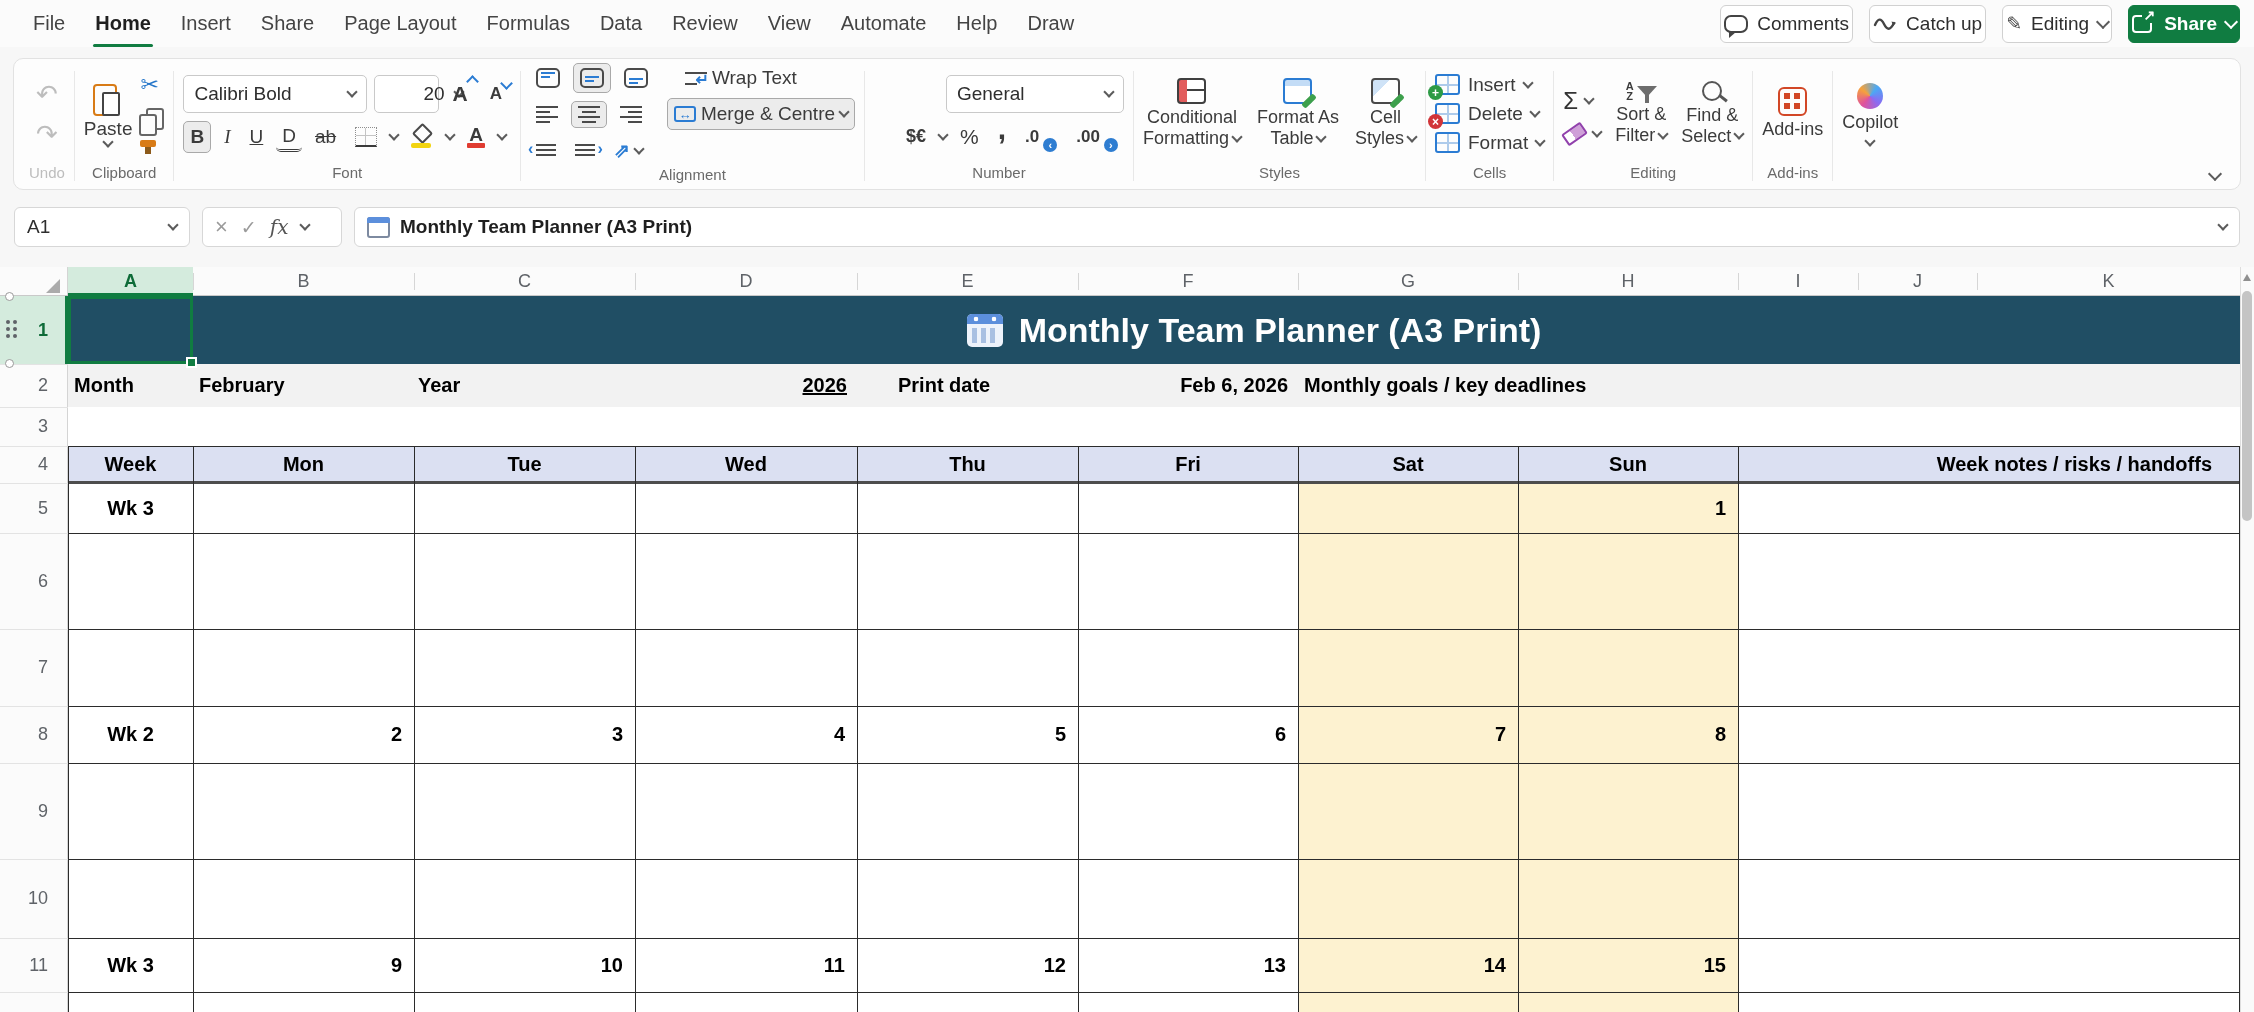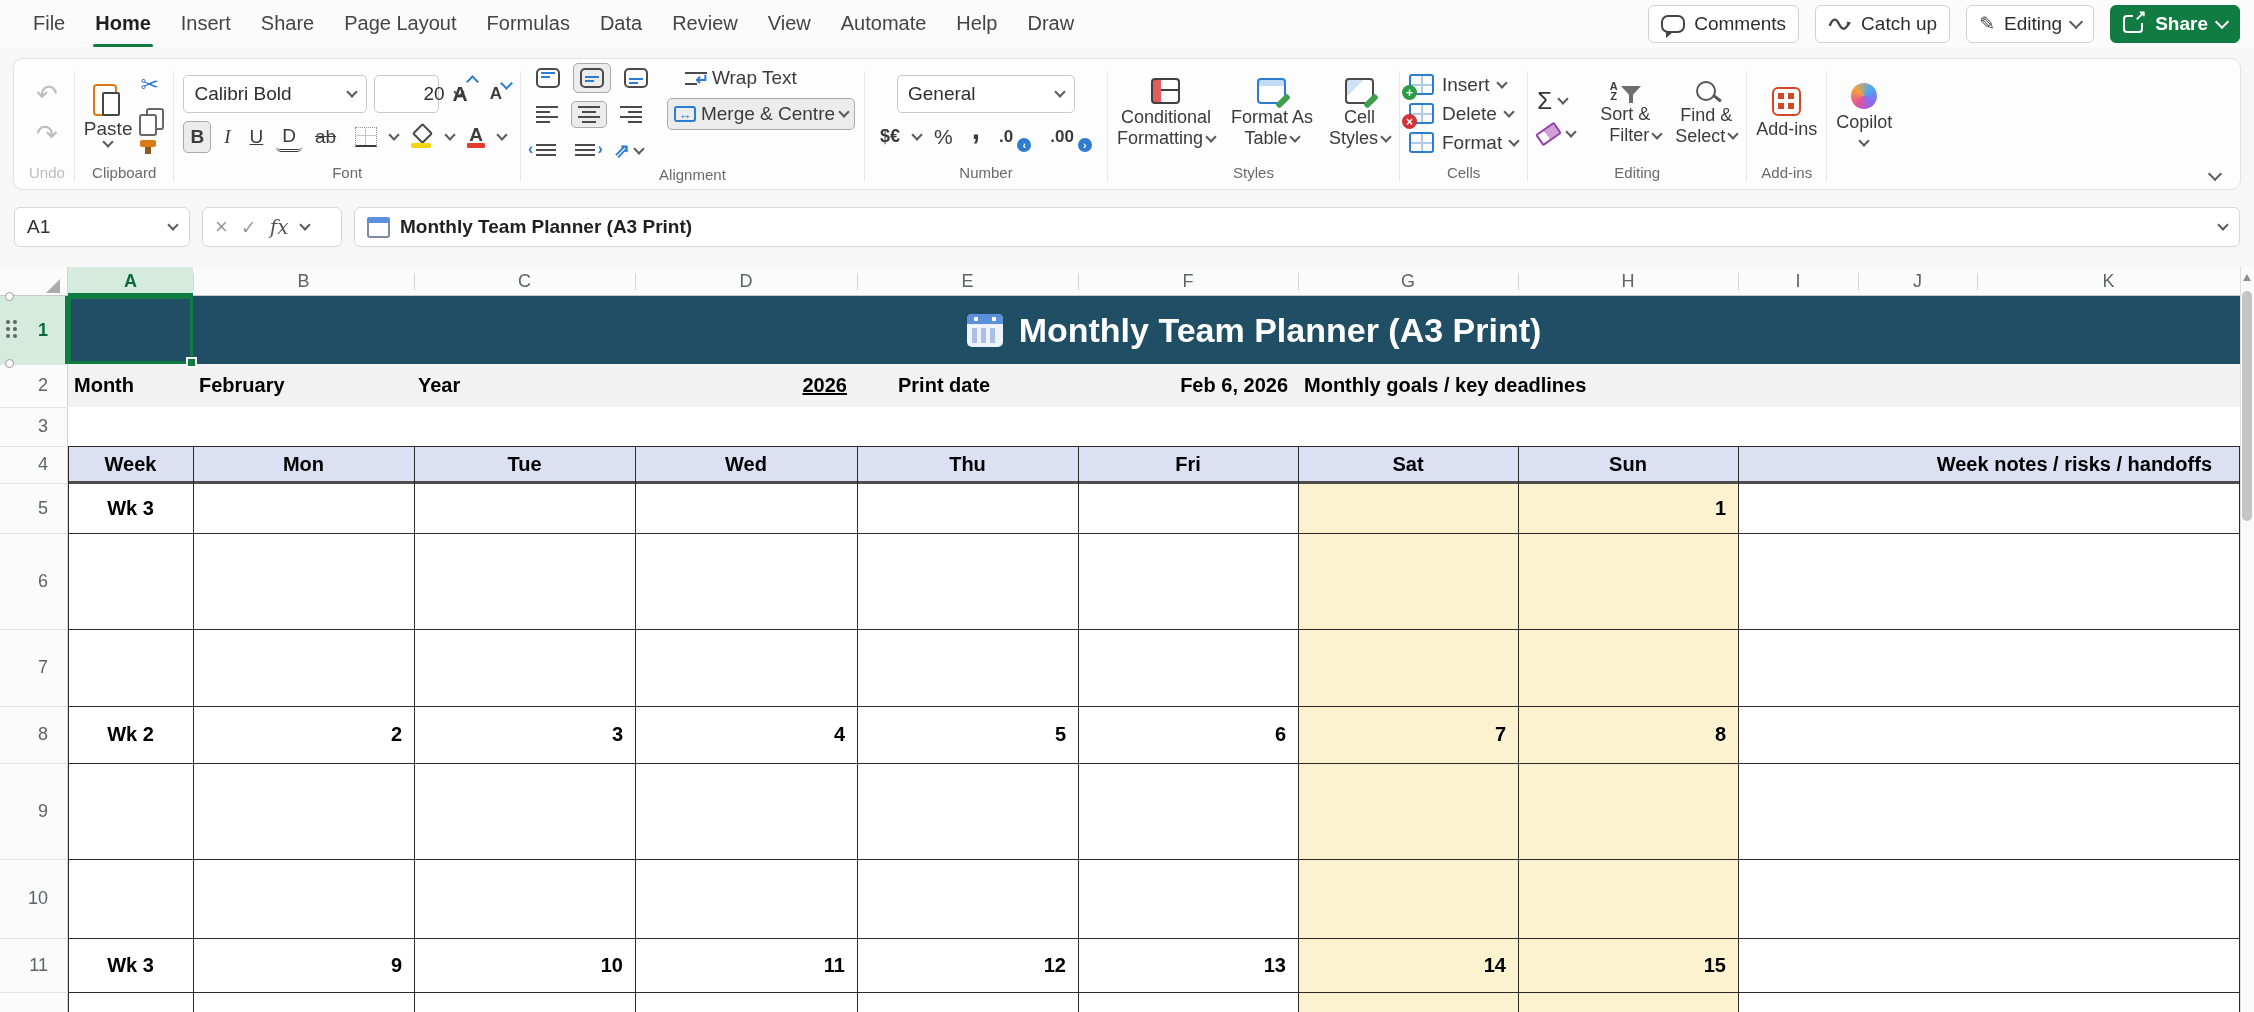--- a/index.html
+++ b/index.html
@@ -4,21 +4,21 @@
 <style>
   html,body{margin:0;padding:0;background:#e9e9e9;font-family:"Liberation Sans",sans-serif;}
   .app{position:relative;width:2254px;height:1012px;background:#f7f7f7;overflow:hidden;}
   .abs{position:absolute;}
   
   .menubar{position:absolute;top:0;left:0;width:2254px;height:47px;background:#fbfbfb;display:flex;align-items:center;padding-left:18px;box-sizing:border-box;}
   .mitem{height:100%;display:flex;align-items:center;padding:0 15px;font-size:20px;color:#444;position:relative;cursor:default;}
   .mitem.active{font-weight:700;color:#1f1f1f;}
   .mitem.active::after{content:'';position:absolute;left:13px;right:13px;bottom:0;height:3px;background:#107C41;border-radius:2px;}
   .mright{margin-left:auto;display:flex;align-items:center;gap:16px;padding-right:14px;}
-  .pillbtn{height:36px;display:flex;align-items:center;gap:9px;padding:0 12px;background:#fff;border:1px solid #d1d1d1;border-radius:6px;font-size:19px;color:#2e2e2e;}
+  .pillbtn{height:36px;display:flex;align-items:center;gap:9px;padding:0 3px;background:#fff;border:1px solid #d1d1d1;border-radius:6px;font-size:19px;color:#2e2e2e;}
   .pillbtn.green{background:#107C41;border-color:#107C41;color:#fff;font-weight:600;}
   .icBub{width:20px;height:14px;border:2.3px solid #444;border-radius:7px;position:relative;}
   .icBub::after{content:'';position:absolute;left:3px;bottom:-7px;border-top:6px solid #444;border-right:7px solid transparent;}
   .icPen{font-size:19px;color:#444;}
   .icShr{width:16px;height:14px;border:2.3px solid #fff;border-radius:4px;position:relative;margin-right:3px;}
   .icShr::after{content:'↗';position:absolute;top:-10px;right:-6px;font-size:14px;font-weight:700;background:#107C41;color:#fff;padding:0 1px;}
   .chev{width:8px;height:8px;border-right:2px solid #5b5b5b;border-bottom:2px solid #5b5b5b;transform:rotate(45deg);margin-top:-4px;flex:none;}
   .chev.w{border-color:#fff;}
   .chev.sm{width:6px;height:6px;}
   
@@ -293,21 +293,21 @@
               <span class="icOrient">⇗</span>
               <span class="chev sm"></span>
             </span>
         </div>
       </div>
       <div class="rlabel">Alignment</div>
     </div>
     <div class="rsep"></div>
 
     <div class="rgroup">
-      <div class="rcontent vcol" style="align-items:center;">
+      <div class="rcontent vcol" style="align-items:flex-end;margin-left:26px;">
         <div class="select" style="width:178px;">
             <span>General</span>
             <span class="chev sm" style="margin-left:auto;"></span>
           </div>
         <div class="hrow">
           <span class="rbtn bB" style="font-size:18px;">$€</span>
           <span class="chev sm"></span>
           <span class="rbtn" style="font-size:21px;">%</span>
           <span class="rbtn icComma">,</span>
           <span class="rbtn decw">
@@ -392,21 +392,21 @@
               <span class="icEr"></span>
               <span class="chev sm"></span>
             </span>
         </div>
         <div class="stack">
           <span class="hrow" style="gap:1px;margin-bottom:3px;">
               <span class="azTxt"><span>A</span><br><span>Z</span></span>
               <span class="icFunnel"></span>
             </span>
           <span>Sort &amp;</span>
-          <span style="display:inline-flex;align-items:center;gap:4px;margin-left:20px;">
+          <span style="display:inline-flex;align-items:center;gap:4px;">
               <span>Filter</span>
               <span class="chev sm"></span>
             </span>
         </div>
         <div class="stack">
           <span class="icMag"></span>
           <span>Find &amp;</span>
           <span style="display:inline-flex;align-items:center;gap:4px;">
               <span>Select</span>
               <span class="chev sm"></span>

